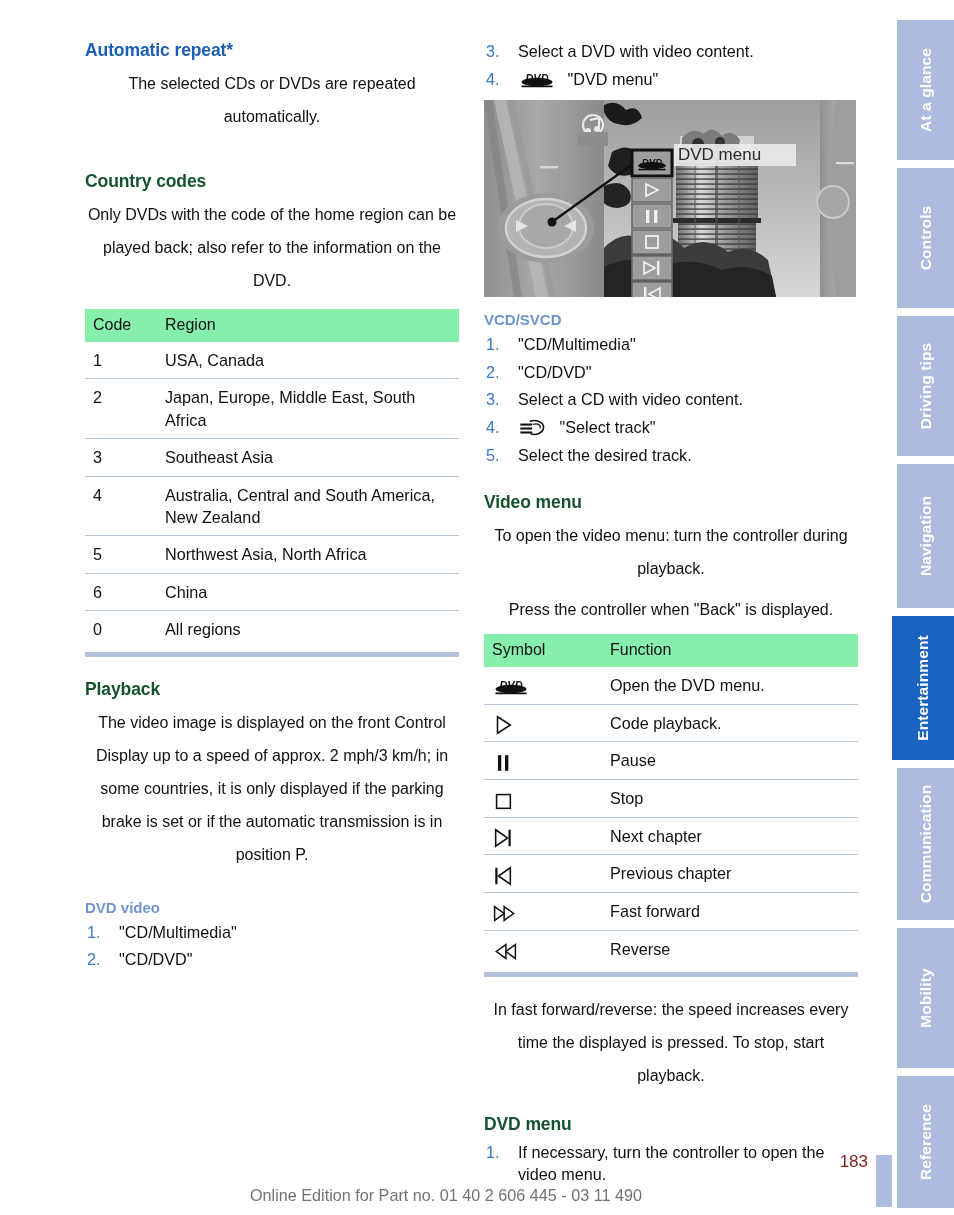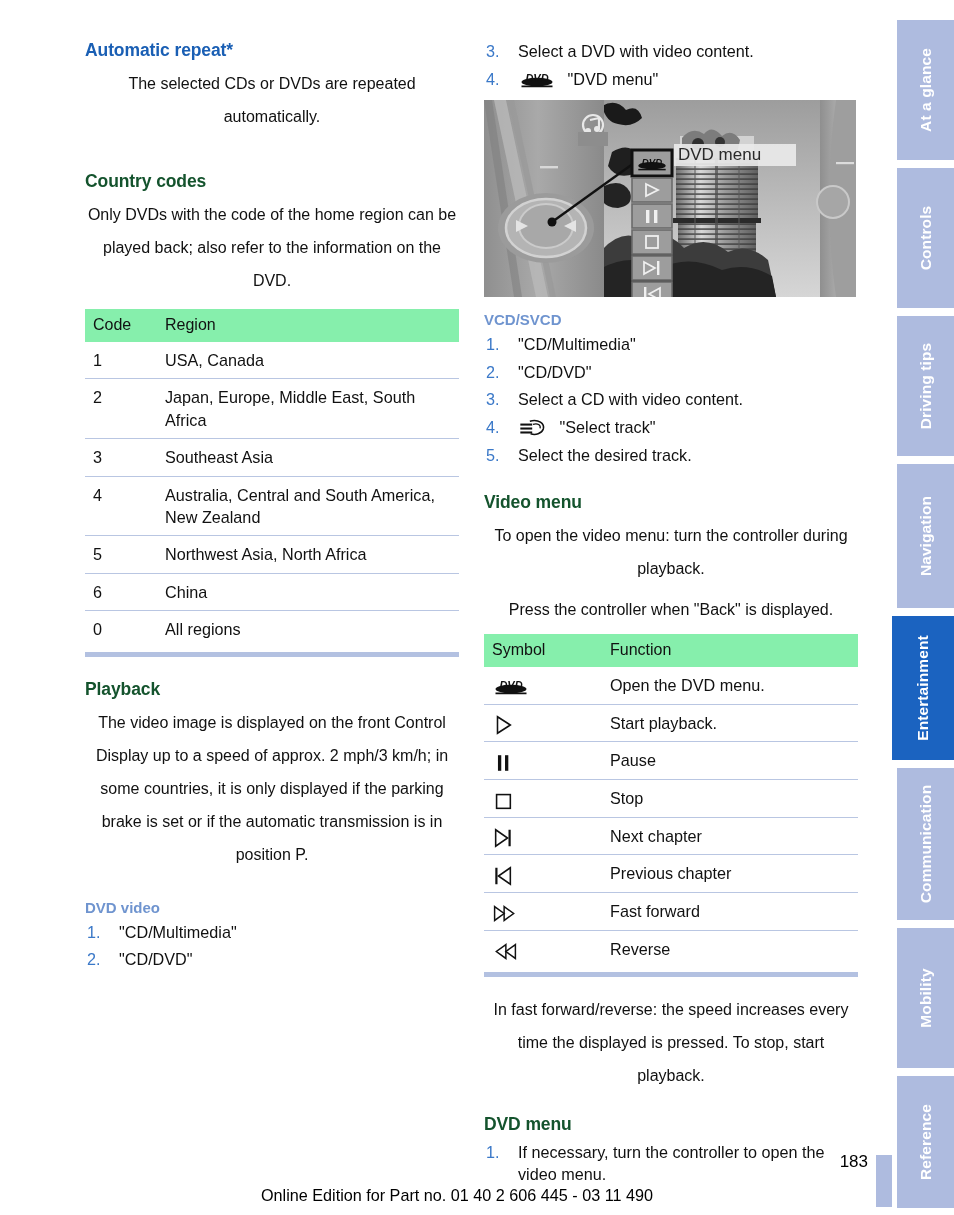--- a/index.html
+++ b/index.html
@@ -168,40 +168,39 @@
     font-weight: bold;
     letter-spacing: 0.1px;
   }
 
   
   .footer-pageno {
     position: absolute;
     right: 86px;
     top: 1152px;
     font-size: 17px;
-    color: #000000;
+    color: #7f1d1d;
     text-align: center;
   }
   .footer-marker {
     position: absolute;
     right: 62px;
     top: 1155px;
     width: 16px;
     height: 52px;
     background: #aebbdf;
   }
   .footer-edition {
     position: absolute;
     left: 0;
     top: 1186px;
     width: 892px;
     text-align: center;
     font-size: 16.2px;
-    color: #000000;
-    margin-left: 11px;
+    color: #737373;
   }
 </style>
 </head>
 <body>
 
 <svg width="0" height="0" style="position:absolute" aria-hidden="true">
   <defs>
     <symbol id="sym-dvd" viewBox="0 0 76 34">
       <ellipse cx="38" cy="22" rx="31" ry="8.5" fill="#111"></ellipse>
       <text x="38" y="21" font-family="Liberation Sans, sans-serif" font-size="22" font-weight="bold" font-style="italic" fill="#111" text-anchor="middle">DVD</text>
@@ -514,21 +513,21 @@
           <td>Open the DVD menu.</td>
         </tr>
         <tr>
           <td class="col-symbol">
             <span class="ico ico-shape">
               <svg viewBox="0 0 24 24" width="22" height="22">
                   <use href="#sym-play"></use>
                 </svg>
             </span>
           </td>
-          <td>Start playback.</td>
+          <td>Code playback.</td>
         </tr>
         <tr>
           <td class="col-symbol">
             <span class="ico ico-shape">
               <svg viewBox="0 0 24 24" width="22" height="22">
                   <use href="#sym-pause"></use>
                 </svg>
             </span>
           </td>
           <td>Pause</td>

